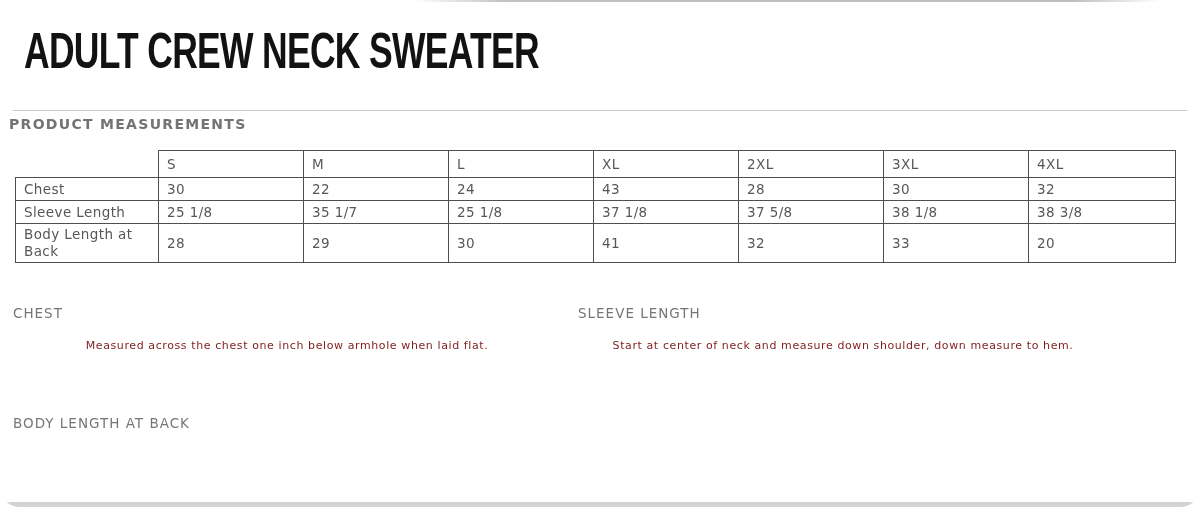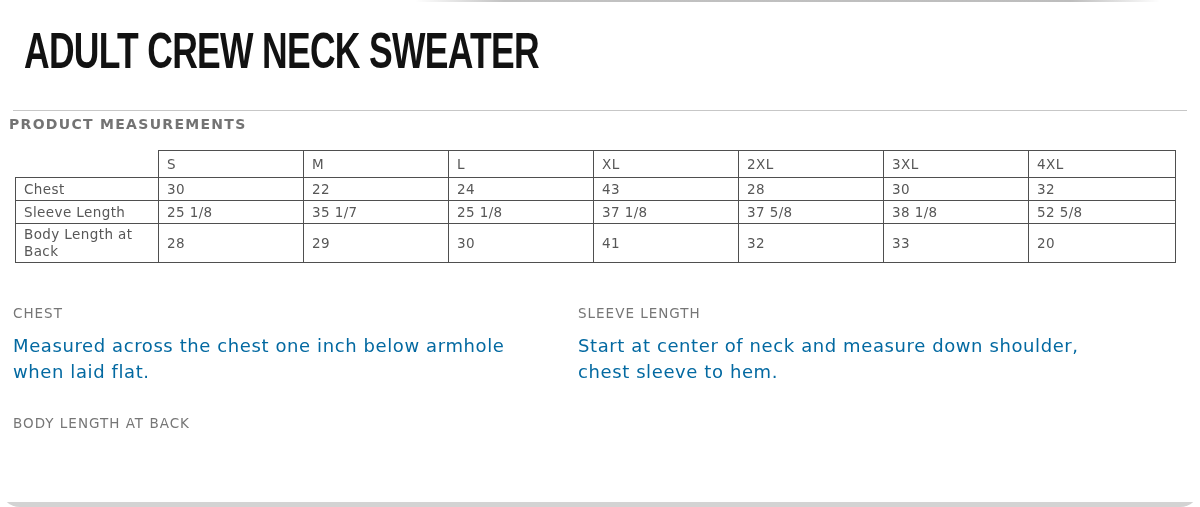--- a/index.html
+++ b/index.html
@@ -79,24 +79,25 @@
   
   .desc-block { position: absolute; }
   .desc-heading {
     font-size: 13.5px;
     font-weight: 400;
     color: #767676;
     letter-spacing: 1px;
     margin-bottom: 12px;
   }
   .desc-text {
-    font-size: 18px;
-    color: #0369a1;
+    font-size: 11px;
+    color: #7f1d1d;
     letter-spacing: 0.6px;
     line-height: 26px;
+    text-align: center;
   }
   .desc-chest  { left: 13px;  top: 305px; width: 548px; }
   .desc-sleeve { left: 578px; top: 305px; width: 530px; }
   .desc-body   { left: 13px;  top: 415px; width: 548px; }
 
   .bottom-scrollbar {
     position: absolute;
     left: 0; top: 502px; width: 1200px; height: 5px;
     background: #d3d3d3;
   }
@@ -147,21 +148,21 @@
       <td>32</td>
     </tr>
     <tr class="data-row">
       <td class="row-label">Sleeve Length</td>
       <td>25 1/8</td>
       <td>35 1/7</td>
       <td>25 1/8</td>
       <td>37 1/8</td>
       <td>37 5/8</td>
       <td>38 1/8</td>
-      <td>52 5/8</td>
+      <td>38 3/8</td>
     </tr>
     <tr class="data-row-tall">
       <td class="row-label">Body Length at Back</td>
       <td>28</td>
       <td>29</td>
       <td>30</td>
       <td>41</td>
       <td>32</td>
       <td>33</td>
       <td>20</td>
@@ -169,21 +170,21 @@
   </tbody>
     </table>
 
   <div class="desc-block desc-chest">
     <div class="desc-heading">CHEST</div>
     <div class="desc-text">Measured across the chest one inch below armhole when laid flat.</div>
   </div>
 
   <div class="desc-block desc-sleeve">
     <div class="desc-heading">SLEEVE LENGTH</div>
-    <div class="desc-text">Start at center of neck and measure down shoulder, chest sleeve to hem.</div>
+    <div class="desc-text">Start at center of neck and measure down shoulder, down measure to hem.</div>
   </div>
 
   <div class="desc-block desc-body">
     <div class="desc-heading">BODY LENGTH AT BACK</div>
   </div>
 
   <div class="bottom-scrollbar"></div>
 
 </div>
 

